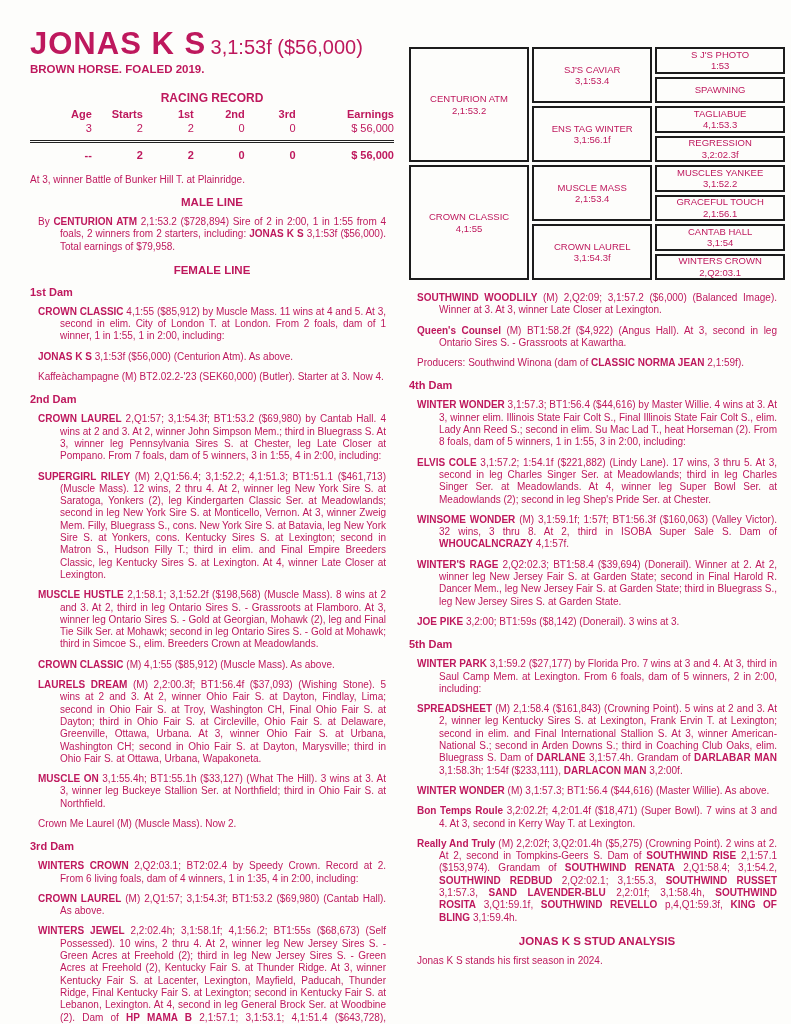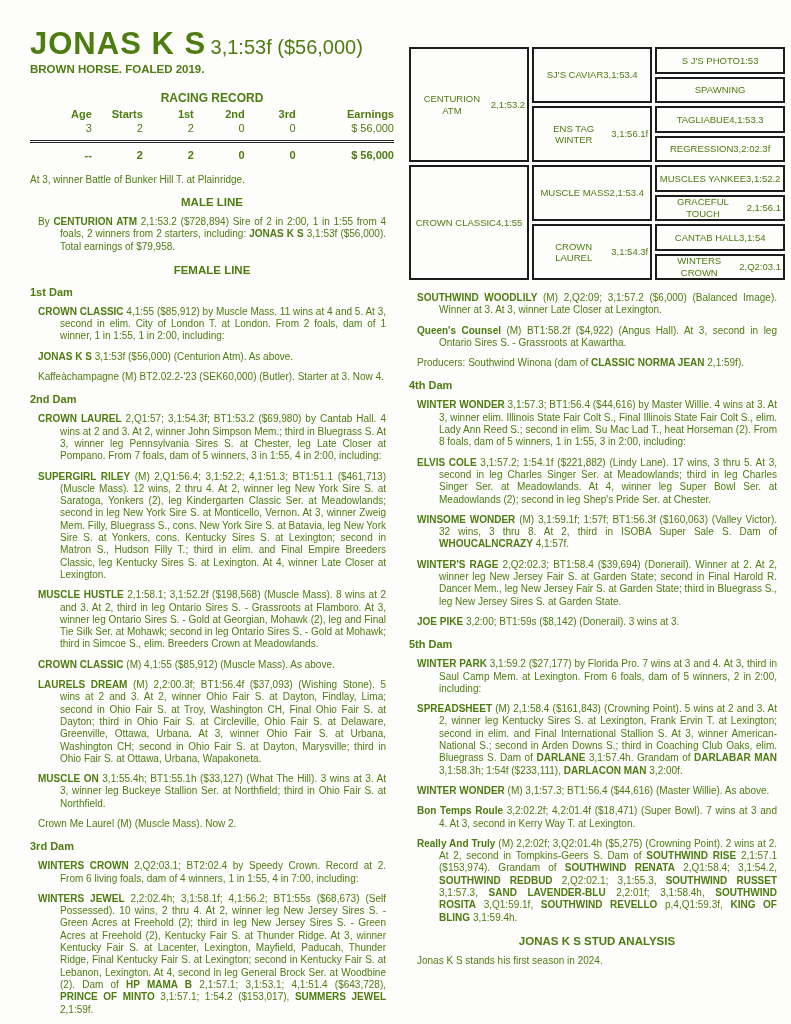--- a/index.html
+++ b/index.html
@@ -1,18 +1,18 @@
 <!DOCTYPE html>
 <html><head>
 <meta charset="utf-8">
 <style>
   html,body { margin:0; padding:0; background:#d8d8d8; }
   .page {
     position:relative; width:791px; height:1024px; margin:0 auto;
-    background:#fdfdfb; color:#4d7c0f;
+    background:#fdfdfb; color:#be185d;
     font-family:"Liberation Sans", sans-serif;
     overflow:hidden;
   }
   .col-left  { position:absolute; left:30px;  top:26px; width:364px; }
   .col-right { position:absolute; left:409px; top:47px; width:376px; }
 
   
   .title-row { white-space:nowrap; }
   .horse-name { font-size:31px; font-weight:bold; letter-spacing:1px; }
   .horse-record { font-size:20px; font-weight:normal; }
@@ -43,21 +43,21 @@
   .b { font-weight:bold; }
 
   
   .pedigree {
     display:grid; grid-template-columns:1fr 1fr 1.08fr;
     grid-auto-rows:26.5px; gap:3px;
     margin-bottom:12px;
   }
   .ped-cell {
     border:2px solid #1c1c1c; background:#fdfdfb;
-    display:flex; flex-direction:row; align-items:center; justify-content:center;
+    display:flex; flex-direction:column; align-items:center; justify-content:center;
     font-size:9.5px; line-height:11.5px; text-align:center; padding:1px 2px;
   }
   .col-right .sections { }
 </style>
 </head>
 <body>
 
 <div class="page">
 
   <div class="col-left">
@@ -110,21 +110,22 @@
         <p class="entry"><span>Kaffeàchampagne (M) BT2.02.2-'23 (SEK60,000) (Butler). Starter at 3. Now 4.</span></p>
         <div class="dam-head">2nd Dam</div>
         <p class="entry"><span class="b">CROWN LAUREL</span><span> 2,Q1:57; 3,1:54.3f; BT1:53.2 ($69,980) by Cantab Hall. 4 wins at 2 and 3. At 2, winner John Simpson Mem.; third in Bluegrass S. At 3, winner leg Pennsylvania Sires S. at Chester, leg Late Closer at Pompano. From 7 foals, dam of 5 winners, 3 in 1:55, 4 in 2:00, including:</span></p>
         <p class="entry"><span class="b">SUPERGIRL RILEY</span><span> (M) 2,Q1:56.4; 3,1:52.2; 4,1:51.3; BT1:51.1 ($461,713) (Muscle Mass). 12 wins, 2 thru 4. At 2, winner leg New York Sire S. at Saratoga, Yonkers (2), leg Kindergarten Classic Ser. at Meadowlands; second in leg New York Sire S. at Monticello, Vernon. At 3, winner Zweig Mem. Filly, Bluegrass S., cons. New York Sire S. at Batavia, leg New York Sire S. at Yonkers, cons. Kentucky Sires S. at Lexington; second in Matron S., Hudson Filly T.; third in elim. and Final Empire Breeders Classic, leg Kentucky Sires S. at Lexington. At 4, winner Late Closer at Lexington.</span></p>
         <p class="entry"><span class="b">MUSCLE HUSTLE</span><span> 2,1:58.1; 3,1:52.2f ($198,568) (Muscle Mass). 8 wins at 2 and 3. At 2, third in leg Ontario Sires S. - Grassroots at Flamboro. At 3, winner leg Ontario Sires S. - Gold at Georgian, Mohawk (2), leg and Final Tie Silk Ser. at Mohawk; second in leg Ontario Sires S. - Gold at Mohawk; third in Simcoe S., elim. Breeders Crown at Meadowlands.</span></p>
         <p class="entry"><span class="b">CROWN CLASSIC</span><span> (M) 4,1:55 ($85,912) (Muscle Mass). As above.</span></p>
         <p class="entry"><span class="b">LAURELS DREAM</span><span> (M) 2,2:00.3f; BT1:56.4f ($37,093) (Wishing Stone). 5 wins at 2 and 3. At 2, winner Ohio Fair S. at Dayton, Findlay, Lima; second in Ohio Fair S. at Troy, Washington CH, Final Ohio Fair S. at Dayton; third in Ohio Fair S. at Circleville, Ohio Fair S. at Delaware, Greenville, Ottawa, Urbana. At 3, winner Ohio Fair S. at Urbana, Washington CH; second in Ohio Fair S. at Dayton, Marysville; third in Ohio Fair S. at Ottawa, Urbana, Wapakoneta.</span></p>
         <p class="entry"><span class="b">MUSCLE ON</span><span> 3,1:55.4h; BT1:55.1h ($33,127) (What The Hill). 3 wins at 3. At 3, winner leg Buckeye Stallion Ser. at Northfield; third in Ohio Fair S. at Northfield.</span></p>
         <p class="entry"><span>Crown Me Laurel (M) (Muscle Mass). Now 2.</span></p>
         <div class="dam-head">3rd Dam</div>
-        <p class="entry"><span class="b">WINTERS CROWN</span><span> 2,Q2:03.1; BT2:02.4 by Speedy Crown. Record at 2. From 6 living foals, dam of 4 winners, 1 in 1:55, 4 in 7:00, including:</span></p>
+        <p class="entry"><span class="b">WINTERS CROWN</span><span> 2,Q2:03.1; BT2:02.4 by Speedy Crown. Record at 2. From 6 living foals, dam of 4 winners, 1 in 1:35, 4 in 2:00, including:</span></p>
+        <p class="entry"><span class="b">CROWN LAUREL</span><span> (M) 2,Q1:57; 3,1:54.3f; BT1:53.2 ($69,980) (Cantab Hall). As above.</span></p>
         <p class="entry"><span class="b">WINTERS JEWEL</span><span> 2,2:02.4h; 3,1:58.1f; 4,1:56.2; BT1:55s ($68,673) (Self Possessed). 10 wins, 2 thru 4. At 2, winner leg New Jersey Sires S. - Green Acres at Freehold (2); third in leg New Jersey Sires S. - Green Acres at Freehold (2), Kentucky Fair S. at Thunder Ridge. At 3, winner Kentucky Fair S. at Lacenter, Lexington, Mayfield, Paducah, Thunder Ridge, Final Kentucky Fair S. at Lexington; second in Kentucky Fair S. at Lebanon, Lexington. At 4, second in leg General Brock Ser. at Woodbine (2). Dam of </span><span class="b">HP MAMA B</span><span> 2,1:57.1; 3,1:53.1; 4,1:51.4 ($643,728), </span><span class="b">PRINCE OF MINTO</span><span> 3,1:57.1; 1:54.2 ($153,017), </span><span class="b">SUMMERS JEWEL</span><span> 2,1:59f.</span></p>
         <p class="entry"><span class="b">SOUTHWIND WILLA</span><span> (M) 3,1:56.2; BT1:56.1 ($41,000) (Muscles Yankee). 5 wins at 3. At 3, winner Final Genesis Ser. at Hoosier, Late Closer at Lexington.</span></p>
       </div>
   </div>
 
   <div class="col-right">
     <div class="pedigree">
         <div class="ped-cell" style="grid-area: 1 / 1 / span 4;">
           <div>CENTURION ATM</div>
           <div>2,1:53.2</div>

